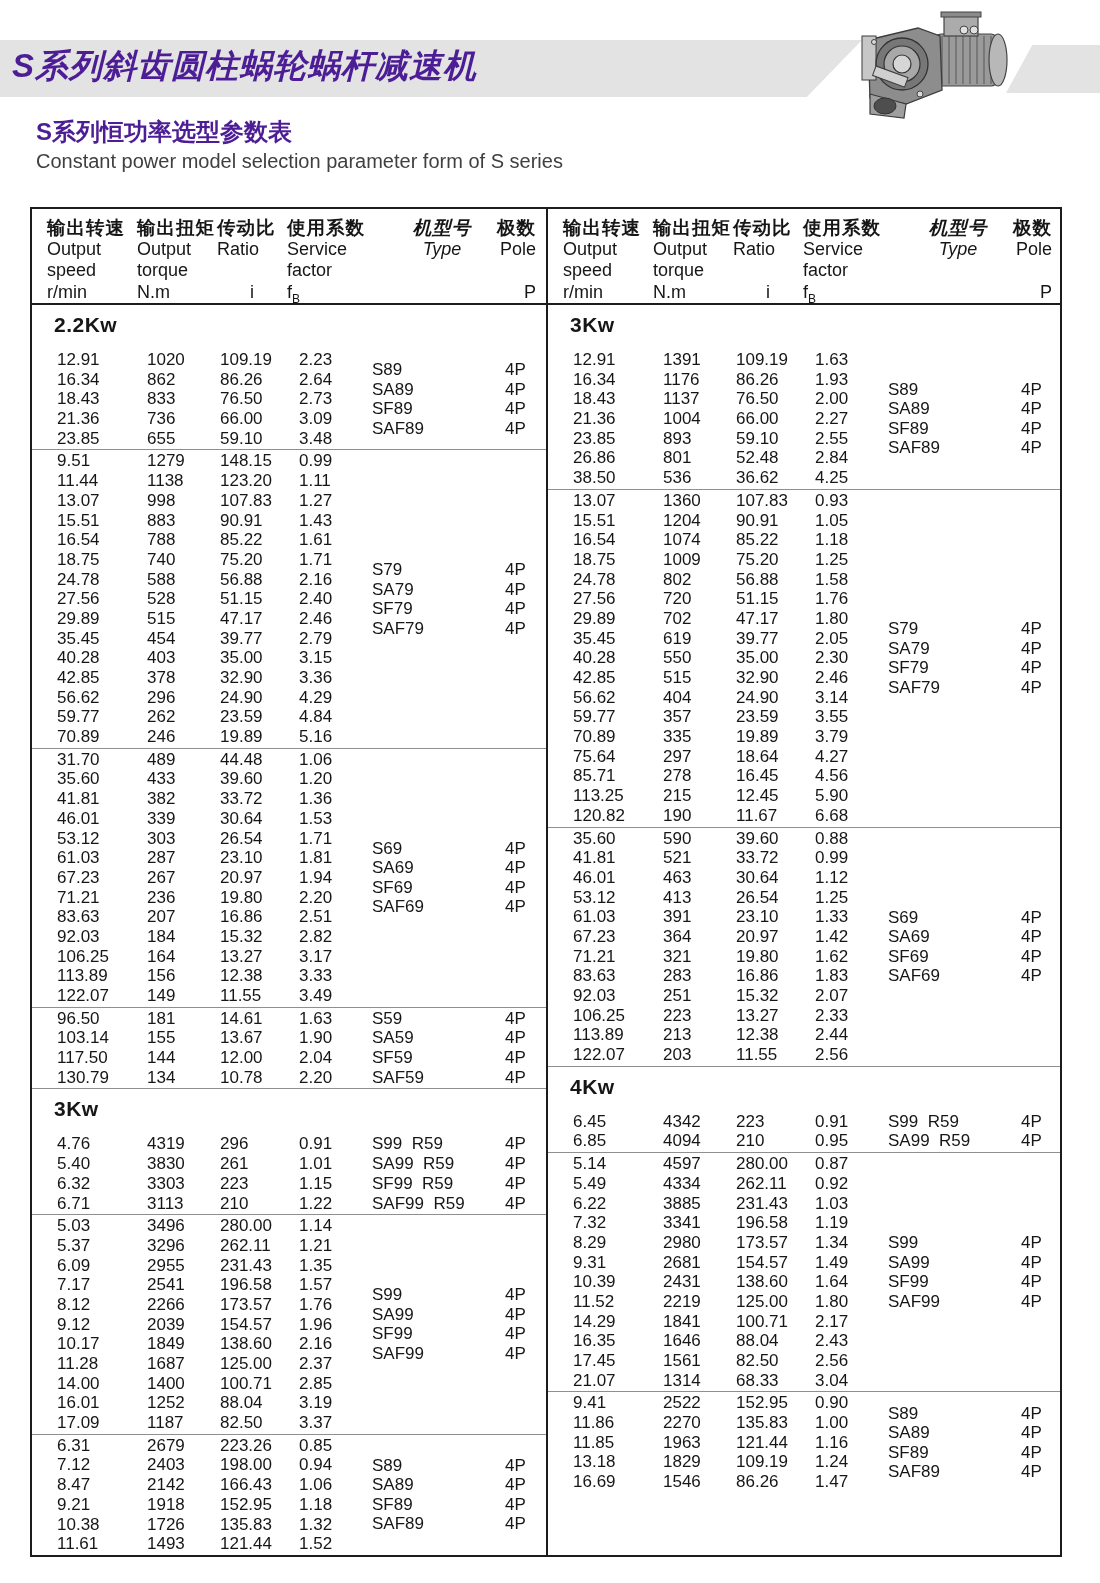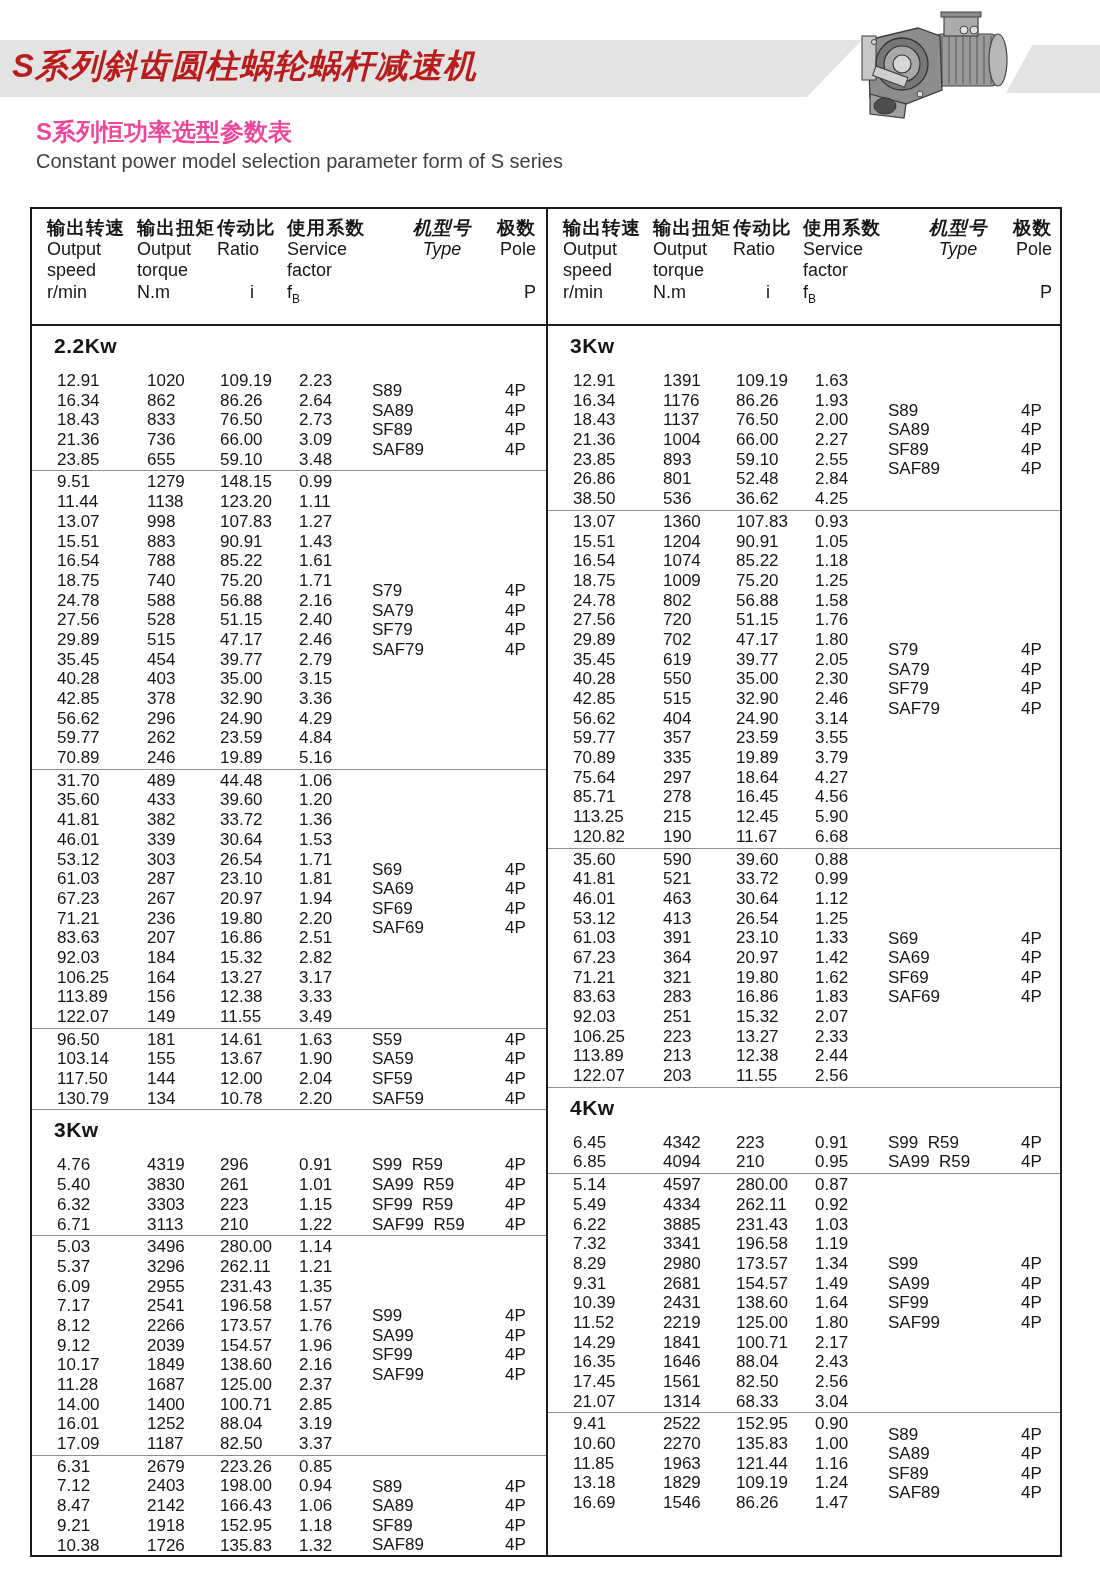--- a/index.html
+++ b/index.html
@@ -15,35 +15,35 @@
     background:#e3e3e3;
     clip-path:polygon(0 0, 100% 0, 93.6% 100%, 0 100%);
   }
   .band-right {
     position:absolute; right:0; top:45px; width:94px; height:48px;
     background:#e3e3e3;
     clip-path:polygon(28% 0, 100% 0, 100% 100%, 0 100%);
   }
   .banner-title {
     position:absolute; left:12px; top:44px; font-size:33px; font-weight:700;
-    font-style:italic; letter-spacing:1px; color:#b91c1c; white-space:nowrap;
+    font-style:italic; letter-spacing:1px; color:#4c1d95; white-space:nowrap;
   }
   .motor-art { position:absolute; left:840px; top:6px; }
   
-  .subtitle-cn { position:absolute; left:36px; top:116px; font-size:24px; font-weight:700; color:#ec4899; }
+  .subtitle-cn { position:absolute; left:36px; top:116px; font-size:24px; font-weight:700; color:#4c1d95; }
   .subtitle-en { position:absolute; left:36px; top:150px; font-size:20px; color:#404040; }
   
   .ptable {
     position:absolute; left:30px; top:207px; width:1032px; height:1350px;
     border:2px solid #1c1c1c; display:grid; grid-template-columns:1fr 1fr;
   }
   .half { position:relative; overflow:hidden; }
   .half + .half { border-left:2px solid #1c1c1c; }
   .thead {
-    height:117px; display:grid; padding:8px 8px 0 15px;
+    height:96px; display:grid; padding:8px 8px 0 15px;
     grid-template-columns:90px 80px 70px 100px 110px 1fr;
     border-bottom:2px solid #1c1c1c;
   }
   .th { font-size:18px; line-height:21.5px; }
   .th .cn { font-weight:700; font-size:18.5px; letter-spacing:1px; white-space:nowrap; }
   .th.t-type { text-align:center;font-style:italic; }
   .th.t-pole { text-align:right; padding-right:14px; }
   .th.t-ratio .unit, .th.t-factor .unit { text-align:center; }
   .th sub { font-size:12px; }
   .sec-title { height:44px; padding:8px 16px 0 22px; font-size:21px; font-weight:700; letter-spacing:0.5px; }
@@ -1056,21 +1056,21 @@
       </div>
       <div class="sep"></div>
       <div class="block">
         <div class="row">
           <div class="c c0">9.41</div>
           <div class="c c1">2522</div>
           <div class="c c2">152.95</div>
           <div class="c c3">0.90</div>
         </div>
         <div class="row">
-          <div class="c c0">10.60</div>
+          <div class="c c0">11.86</div>
           <div class="c c1">2270</div>
           <div class="c c2">135.83</div>
           <div class="c c3">1.00</div>
         </div>
         <div class="row">
           <div class="c c0">11.85</div>
           <div class="c c1">1963</div>
           <div class="c c2">121.44</div>
           <div class="c c3">1.16</div>
         </div>

